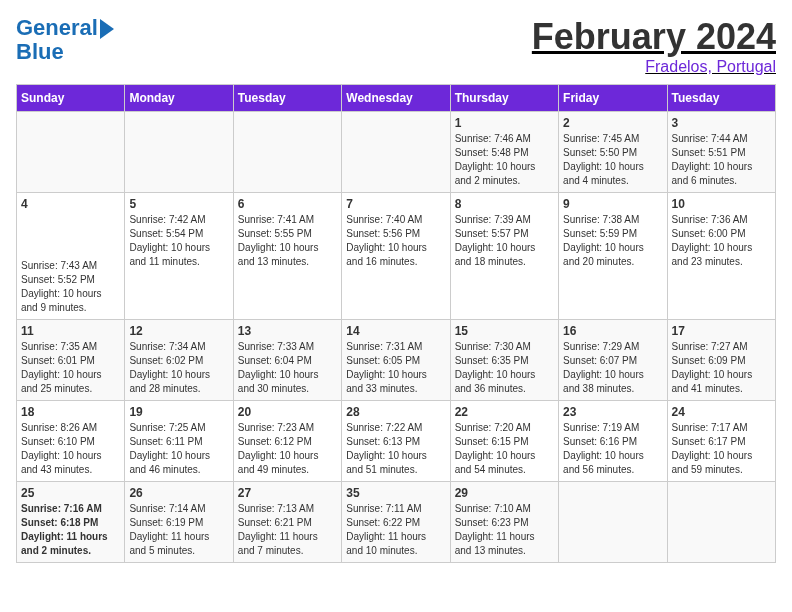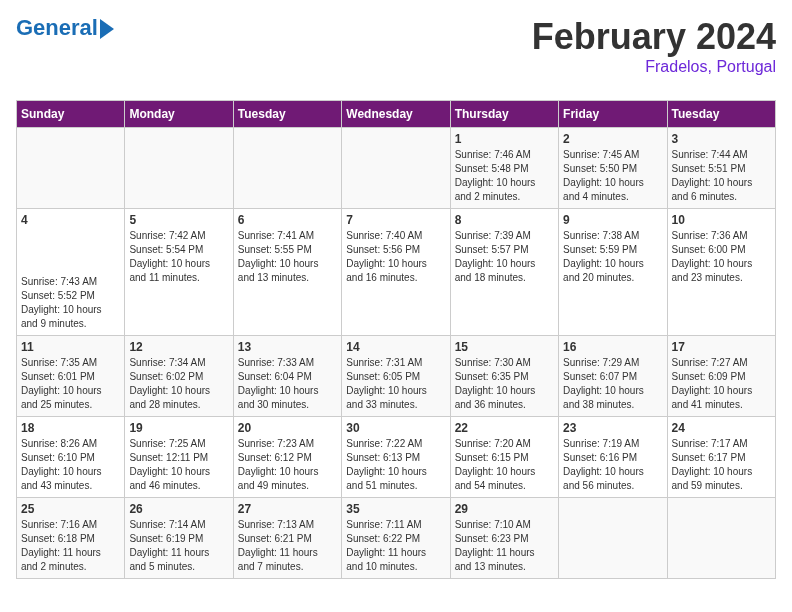--- a/index.html
+++ b/index.html
@@ -7,21 +7,21 @@
       font-family: Arial, sans-serif;
       background: #fff;
       width: 792px;
       min-height: 612px;
       padding: 16px;
     }
     .header {
       display: flex;
       justify-content: space-between;
       align-items: flex-start;
-      margin-bottom: 24px;
+      margin-bottom: 8px;
     }
     .logo {
       display: flex;
       align-items: center;
     }
     .logo-text {
       font-size: 22px;
       font-weight: bold;
       color: #333;
       line-height: 1.1;
@@ -33,38 +33,39 @@
       width: 0;
       height: 0;
       border-left: 14px solid #1a6db5;
       border-top: 10px solid transparent;
       border-bottom: 10px solid transparent;
       margin-left: 2px;
       margin-top: 2px;
     }
     .title-block {
       text-align: right;
+      text-decoration: underline;
     }
     .title-block h1 {
       font-size: 36px;
       font-weight: bold;
       color: #333;
     }
     .title-block h2 {
       font-size: 16px;
       font-weight: normal;
       color: #6d28d9;
     }
     table {
       width: 100%;
       border-collapse: collapse;
       font-size: 11px;
     }
     thead tr th {
-      background: #701a75;
+      background: #6d28d9;
       color: #fff;
       padding: 6px 4px;
       text-align: left;
       font-size: 12px;
       font-weight: bold;
       border: 1px solid #ccc;
     }
     tbody tr td {
       border: 1px solid #ccc;
       padding: 4px;
@@ -97,20 +98,23 @@
 <body>
 
 <div class="header">
   <div class="logo">
     <div>
       <div style="display:flex;align-items:center;">
         <span class="logo-text">
           <span>General</span>
         </span>
         <div class="logo-arrow"></div>
+      </div>
+      <div style="display:flex;align-items:center;margin-left:0;">
+        <span class="logo-text" style="color:#1a6db5;">Blue</span>
       </div>
     </div>
   </div>
   <div class="title-block">
     <h1>February 2024</h1>
     <h2>Fradelos, Portugal</h2>
   </div>
 </div>
 
 <table>
@@ -259,33 +263,33 @@
         <td>
           <div class="day-number">18</div>
           <div class="day-info" style="white-space: pre-line;">Sunrise: 8:26 AM
 Sunset: 6:10 PM
 Daylight: 10 hours
 and 43 minutes.</div>
         </td>
         <td>
           <div class="day-number">19</div>
           <div class="day-info" style="white-space: pre-line;">Sunrise: 7:25 AM
-Sunset: 12:11 PM
+Sunset: 6:11 PM
 Daylight: 10 hours
 and 46 minutes.</div>
         </td>
         <td>
           <div class="day-number">20</div>
           <div class="day-info" style="white-space: pre-line;">Sunrise: 7:23 AM
 Sunset: 6:12 PM
 Daylight: 10 hours
 and 49 minutes.</div>
         </td>
         <td>
-          <div class="day-number">30</div>
+          <div class="day-number">28</div>
           <div class="day-info" style="white-space: pre-line;">Sunrise: 7:22 AM
 Sunset: 6:13 PM
 Daylight: 10 hours
 and 51 minutes.</div>
         </td>
         <td>
           <div class="day-number">22</div>
           <div class="day-info" style="white-space: pre-line;">Sunrise: 7:20 AM
 Sunset: 6:15 PM
 Daylight: 10 hours
@@ -302,21 +306,21 @@
           <div class="day-number">24</div>
           <div class="day-info" style="white-space: pre-line;">Sunrise: 7:17 AM
 Sunset: 6:17 PM
 Daylight: 10 hours
 and 59 minutes.</div>
         </td>
       </tr>
       <tr>
         <td>
           <div class="day-number">25</div>
-          <div class="day-info" style="white-space: pre-line;">Sunrise: 7:16 AM
+          <div class="day-info" style="white-space: pre-line; font-weight: bold;">Sunrise: 7:16 AM
 Sunset: 6:18 PM
 Daylight: 11 hours
 and 2 minutes.</div>
         </td>
         <td>
           <div class="day-number">26</div>
           <div class="day-info" style="white-space: pre-line;">Sunrise: 7:14 AM
 Sunset: 6:19 PM
 Daylight: 11 hours
 and 5 minutes.</div>

